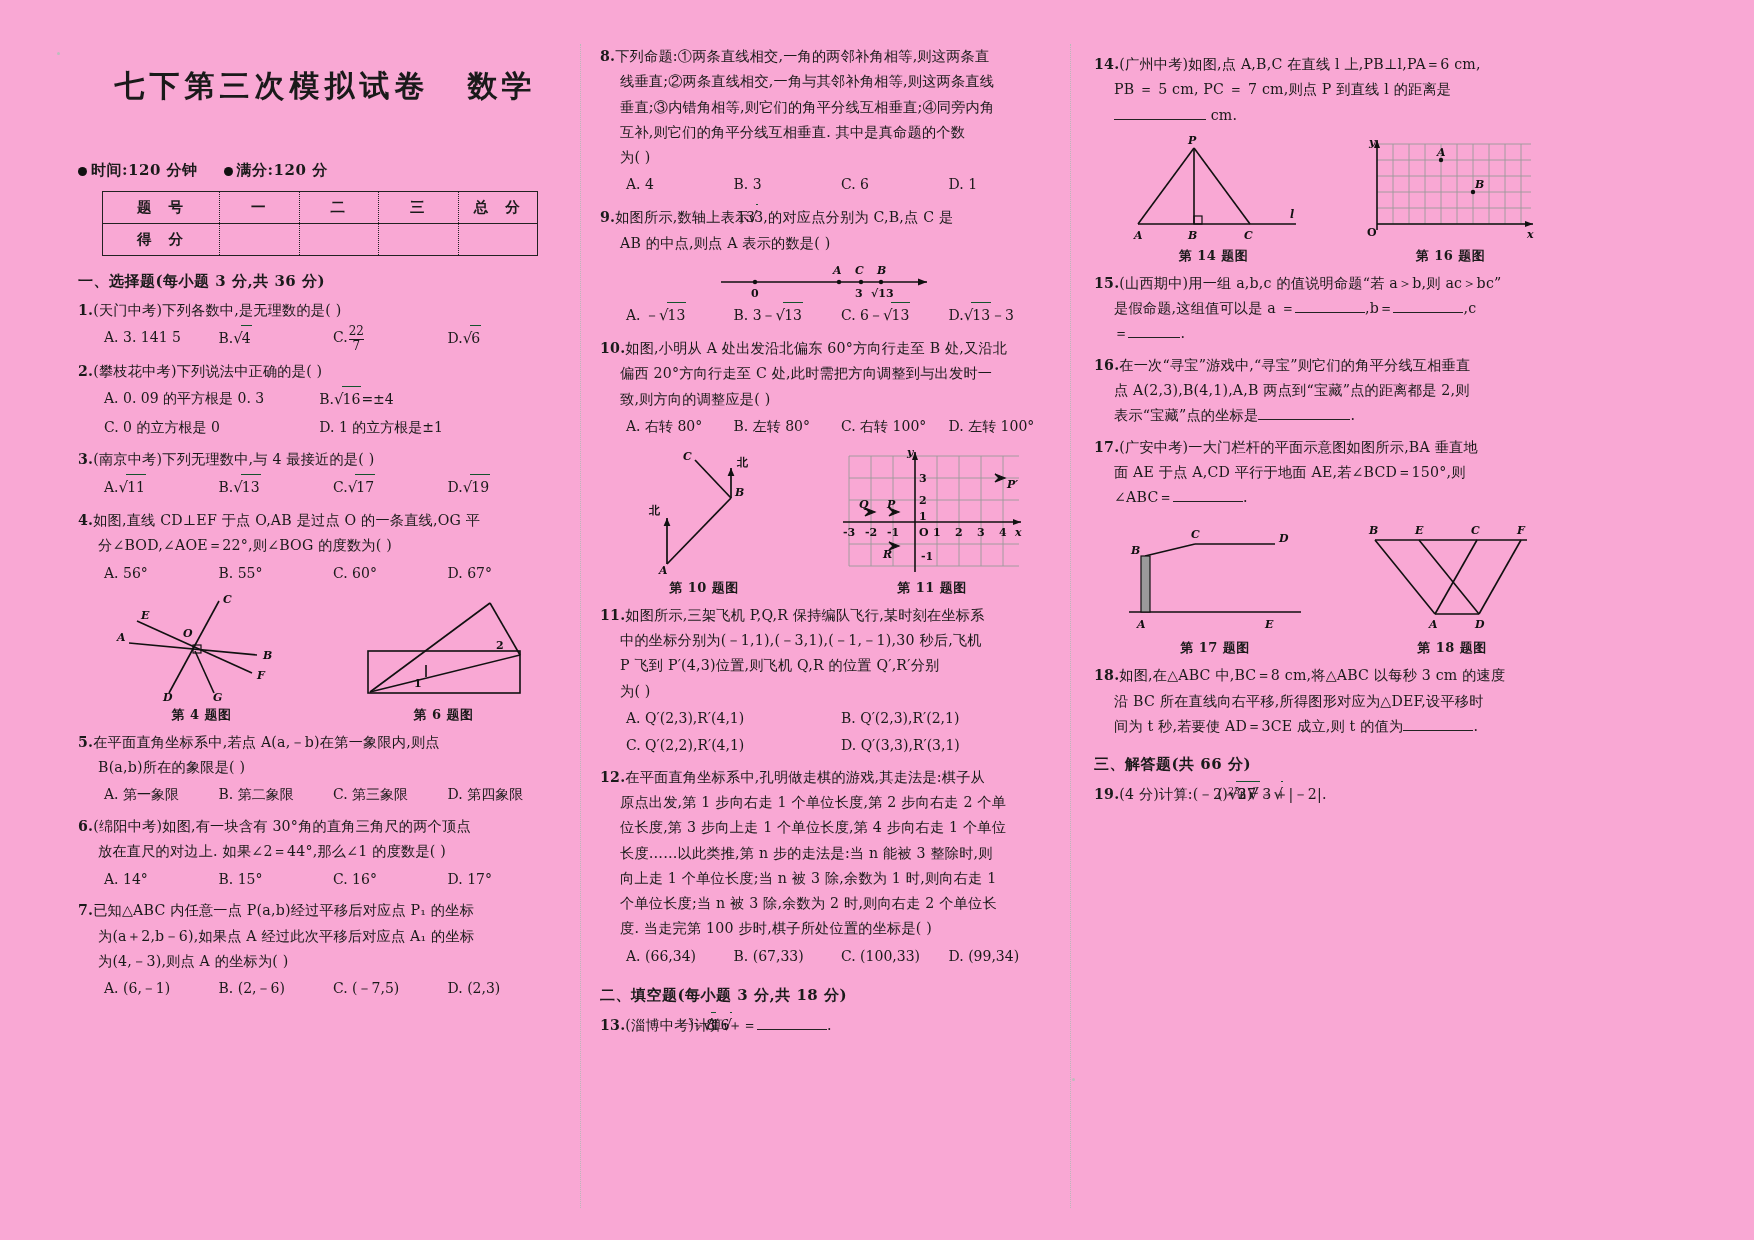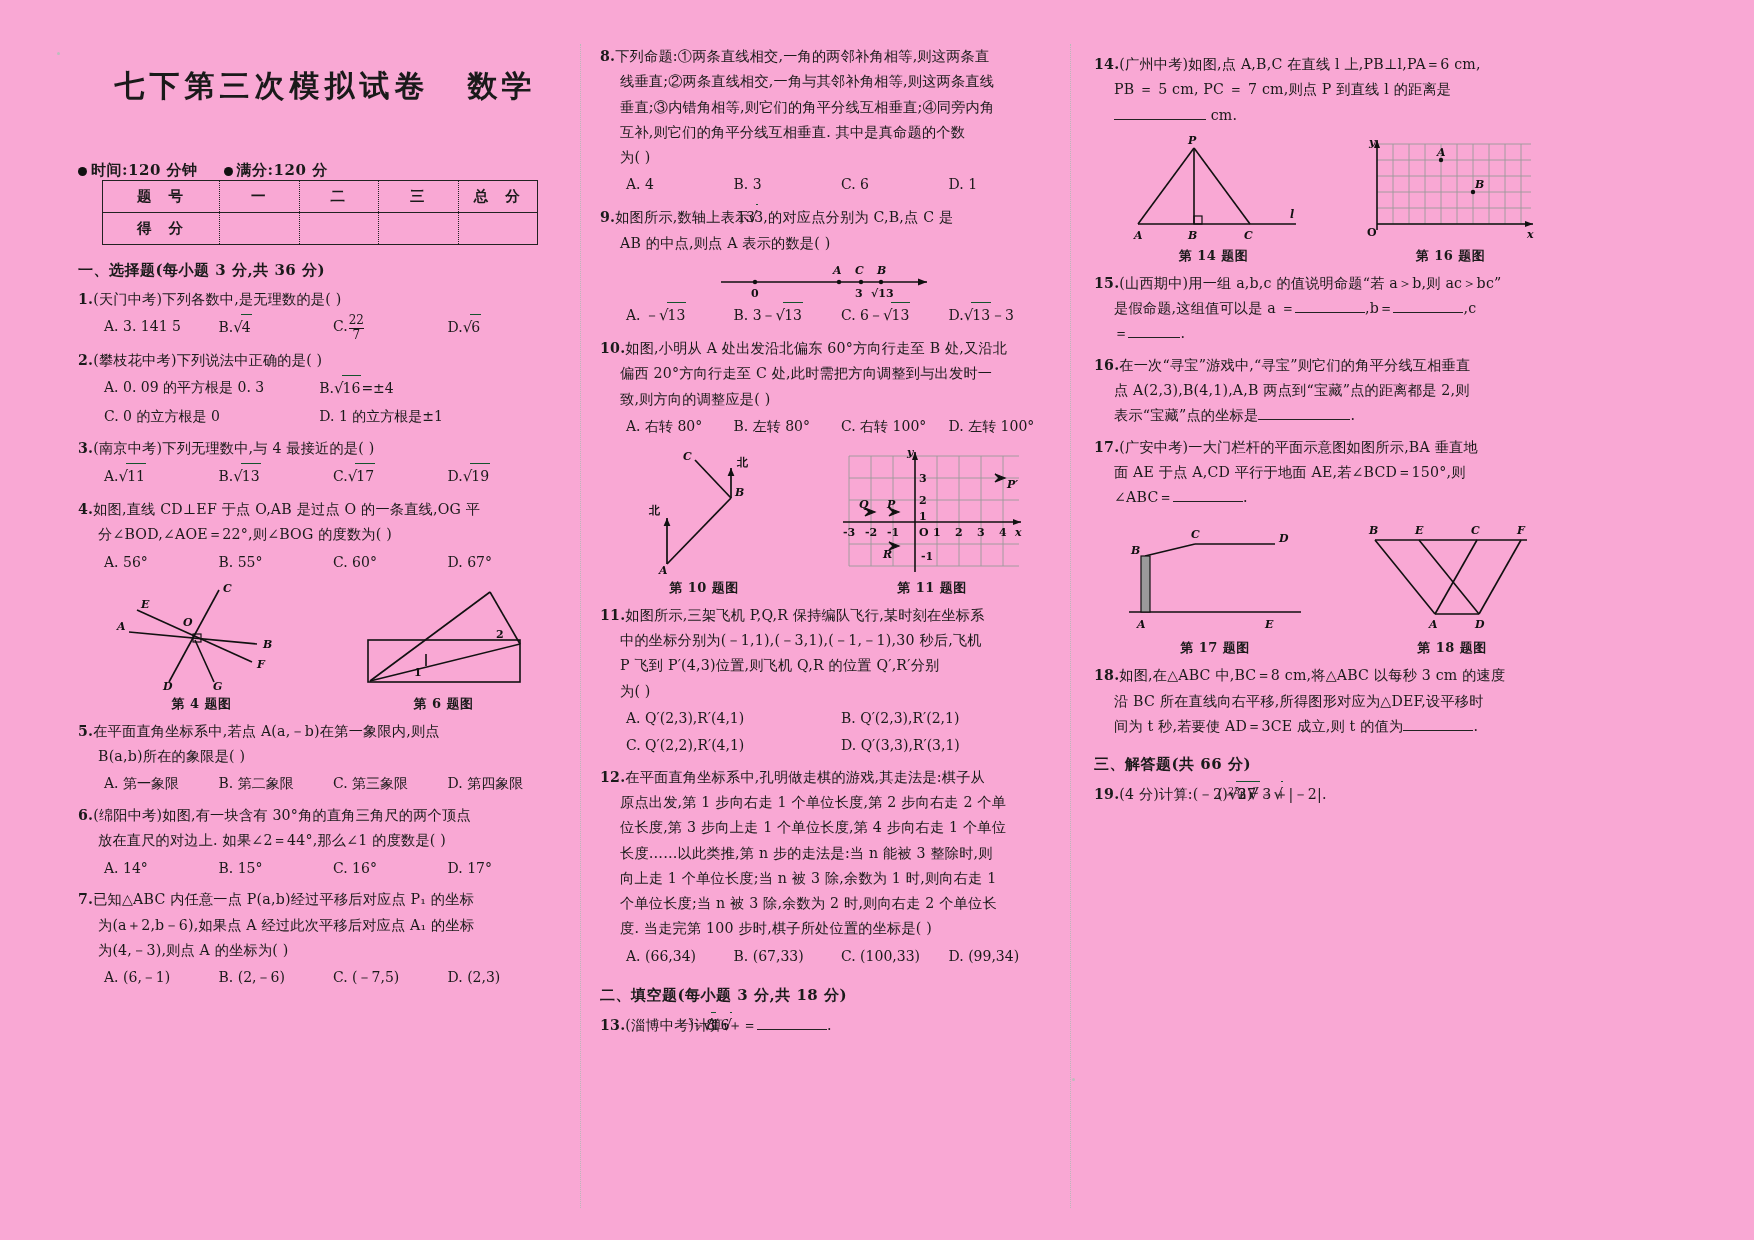--- a/index.html
+++ b/index.html
@@ -67,21 +67,21 @@
     width: 9px; height: 9px;
     border-radius: 50%;
     background: #111;
     margin-right: 4px;
     vertical-align: -1px;
   }
   .meta-line .gap { display: inline-block; width: 26px; }
   
   table.score {
     width: 436px;
-    margin: 0 auto 0 auto;
+    margin: 11px auto 0 auto;
     border-collapse: collapse;
     table-layout: fixed;
   }
   table.score td {
     border: 1px solid #222;
     border-left-style: dotted;
     border-right-style: dotted;
     height: 29px;
     text-align: center;
     font-size: 14.5px;

